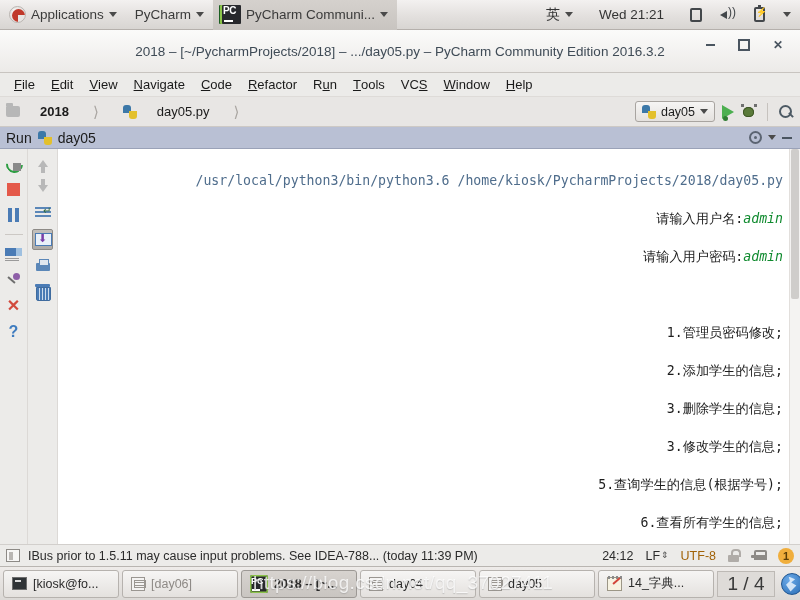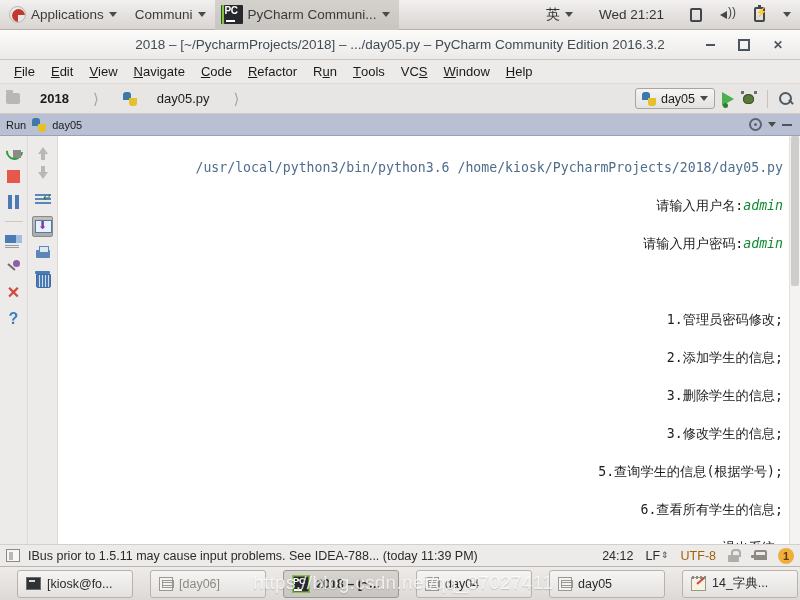--- a/index.html
+++ b/index.html
@@ -52,21 +52,21 @@
   .ico-battery { width:11px; height:15px; border:2px solid #43474b; border-radius:2px; position:relative; }
   .ico-battery::before { content:""; position:absolute; left:2px; top:-4px; width:3px; height:2px; background:#43474b; }
   .ico-battery::after { content:"\26A1"; position:absolute; left:0px; top:-2px; font-size:9px; color:#43474b; }
 
   
   .win {
     position:absolute; left:0; top:30px; width:800px; height:536px;
     background:#ecebe9; display:flex; flex-direction:column;
   }
   .titlebar {
-    height:30px; background: linear-gradient(to bottom,#fbfbfa,#eceae8);
+    height:43px; background: linear-gradient(to bottom,#fbfbfa,#eceae8);
     border-bottom:1px solid #c8c4c0;
     display:flex; align-items:center; justify-content:center; position:relative;
   }
   .titlebar .tt { font-size:13.5px; color:#3f4b56; }
   .winbtns { position:absolute; right:6px; top:0; height:30px; display:flex; align-items:center; gap:18px; padding-right:8px;}
   .winbtn { width:16px; height:16px; display:flex; align-items:center; justify-content:center;
             color:#4a5560; font-size:13px; line-height:1; }
   .wb-min::before { content:""; display:block; width:9px; height:2px; background:#4a5560; }
   .wb-max::before { content:""; display:block; width:8px; height:8px; border:2px solid #4a5560; }
   .wb-close::before { content:"\2715"; font-size:12px; font-weight:bold; }
@@ -103,21 +103,21 @@
   .bug-ico::after{ content:""; position:absolute; left:0; top:0; width:16px; height:3px;
                     background:linear-gradient(to right,#6f6f6f 0 18%,transparent 19% 81%,#6f6f6f 82% 100%);}
   .search-ico { width:16px; height:16px; position:relative; }
   .search-ico::before{ content:""; position:absolute; left:1px; top:1px; width:9px; height:9px; border:2px solid #4d5a64; border-radius:50%;}
   .search-ico::after{ content:""; position:absolute; left:10px; top:10px; width:6px; height:2px; background:#4d5a64; transform:rotate(45deg);}
   .tb-div { width:1px; height:18px; background:#c6c2be; margin:0 3px; }
 
   
   .runhead {
     height:22px; background:#b9c0d4; display:flex; align-items:center; gap:6px;
-    padding-left:6px; font-size:11px; color:#1b1b1b; border-bottom:1px solid #9aa2b8;
+    padding-left:6px; font-size:14px; color:#1b1b1b; border-bottom:1px solid #9aa2b8;
   }
   .runhead .tail { margin-left:auto; display:flex; align-items:center; gap:6px; padding-right:8px; }
   .gear { width:13px; height:13px; border:2px solid #5b6472; border-radius:50%; position:relative; }
   .gear::after{ content:""; position:absolute; left:3px; top:3px; width:3px; height:3px; background:#5b6472; border-radius:50%;}
   .minus-ico { width:10px; height:2px; background:#4a5560; }
   .pyrun-ico { width:14px; height:14px; position:relative; display:inline-block; }
   .pyrun-ico::before { content:""; position:absolute; left:0; top:0; width:8px; height:8px; background:#3c78a8; border-radius:3px 3px 0 0;}
   .pyrun-ico::after { content:""; position:absolute; right:0; bottom:0; width:8px; height:8px; background:#e3c02c; border-radius:0 0 3px 3px;}
 
   
@@ -211,21 +211,21 @@
 
   
   .taskbar {
     position:absolute; left:0; bottom:0; width:800px; height:34px;
     background:linear-gradient(to bottom,#eeebe9,#dcd9d6);
     border-top:1px solid #b9b5b1; display:flex; align-items:center; padding:0 3px; gap:3px;
   }
   .task {
     height:28px; min-width:116px; display:flex; align-items:center; gap:6px; padding:4px 8px;
     background:linear-gradient(to bottom,#f6f5f4,#e4e1de); border:1px solid #b6b2ae; border-radius:3px;
-    font-size:12.5px; color:#2b2b2b; overflow:hidden; white-space:nowrap;margin-left:14px;
+    font-size:12.5px; color:#2b2b2b; overflow:hidden; white-space:nowrap;
   }
   .task.active { background:linear-gradient(to bottom,#d7d3cf,#c9c5c1); border-color:#9c9894; font-weight:bold; }
   .task.dim { color:#8e8a86; }
   .term-ico { width:15px; height:13px; background:#2f3336; border:1px solid #6d6d6d; position:relative;}
   .term-ico::after{ content:""; position:absolute; left:2px; top:2px; width:6px; height:2px; background:#dcdcdc;}
   .drawer-ico { width:14px; height:14px; border:1px solid #9a9691; background:#f4f3f2; position:relative;}
   .drawer-ico::before{ content:""; position:absolute; left:2px; top:2px; width:10px; height:4px; border:1px solid #9a9691;}
   .drawer-ico::after{ content:""; position:absolute; left:2px; bottom:2px; width:10px; height:4px; border:1px solid #9a9691;}
   .note-ico { width:15px; height:14px; background:#f7f3e2; border:1px solid #9c9686; position:relative;}
   .note-ico::before{ content:""; position:absolute; left:0; top:-2px; width:15px; height:3px;
@@ -254,21 +254,21 @@
 
 <div id="screen">
 
   <div class="gnome-panel">
     <div class="gp-item">
       <span class="ubuntu-logo"></span>
       <span>Applications</span>
       <span class="caret"></span>
     </div>
     <div class="gp-item">
-      <span>Communi</span>
+      <span>PyCharm</span>
       <span class="caret"></span>
     </div>
     <div class="gp-item active">
       <span class="pc-icon-sm">
           <span>PC</span>
           <i></i>
         </span>
       <span>PyCharm Communi...</span>
       <span class="caret"></span>
     </div>

